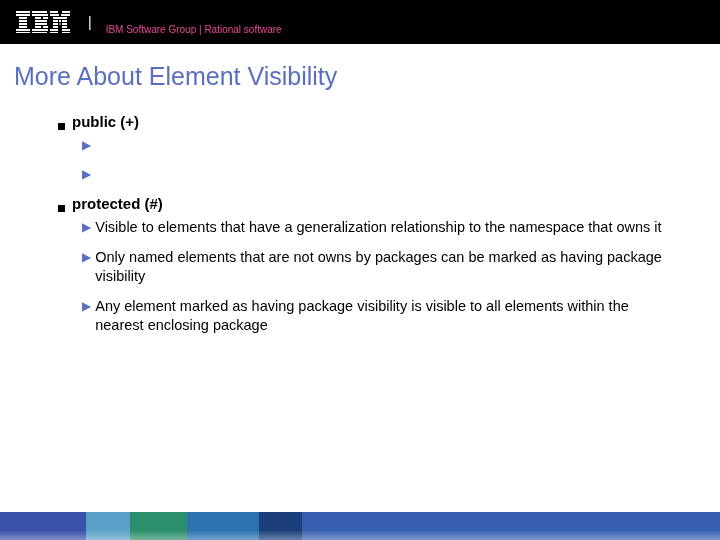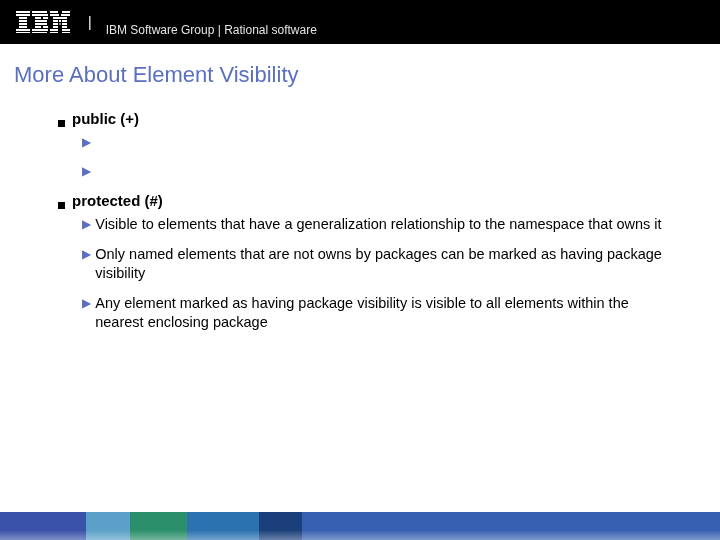--- a/index.html
+++ b/index.html
@@ -33,31 +33,31 @@
   }
   .ibm-logo svg {
     display: block;
   }
   .sep {
     color: #ffffff;
     font-size: 14px;
     margin: 0 2px 0 6px;
   }
   .header-text {
-    color: #e5e5e5;
-    font-size: 12px;
+    color: #ec4899;
+    font-size: 10px;
     margin-top: 15px;
   }
   .content {
     flex: 1;
     padding: 18px 10px 0 10px;
   }
   .title {
     color: #5a6fbf;
-    font-size: 22px;
+    font-size: 25px;
     font-weight: 400;
     margin: 0 0 22px 4px;
   }
   .list {
     padding-left: 48px;
     padding-right: 32px;
   }
   .item-l1 {
     margin-bottom: 4px;
   }

